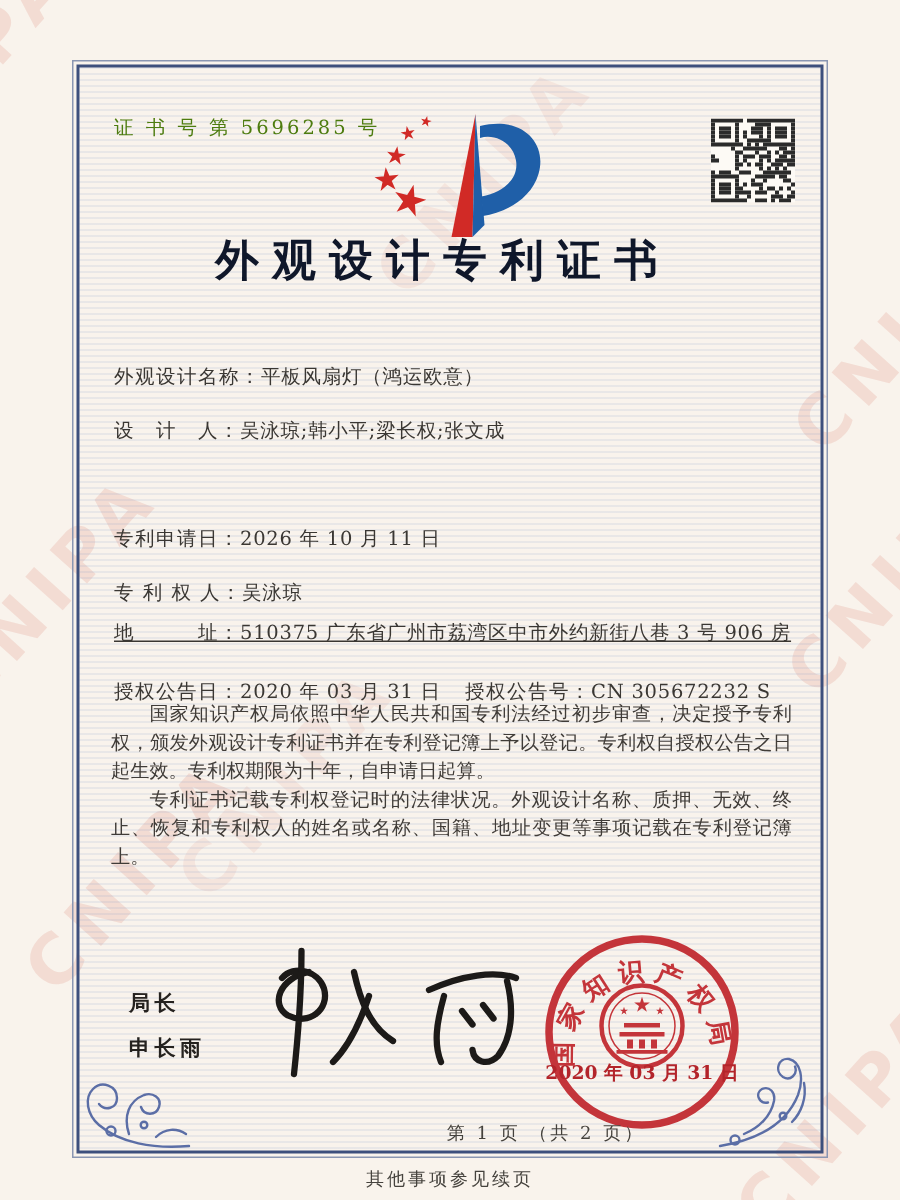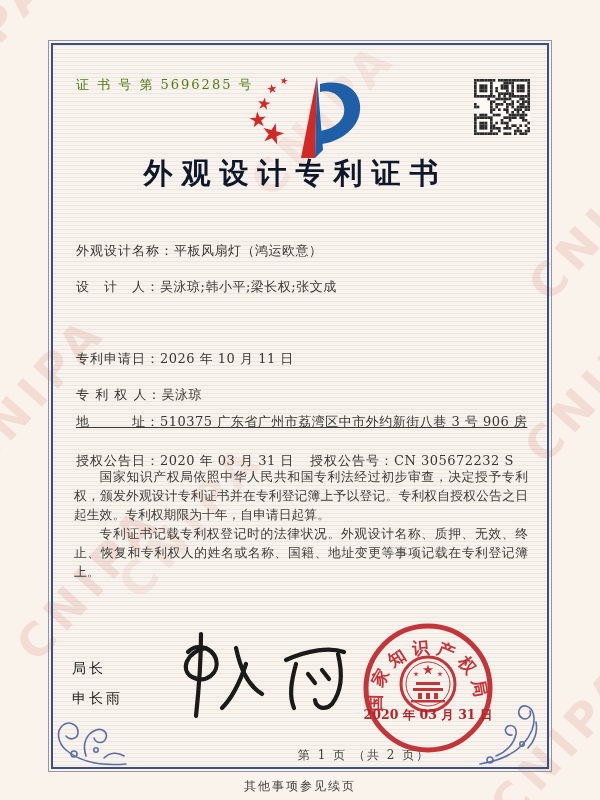--- a/index.html
+++ b/index.html
@@ -44,23 +44,23 @@
     font-size:13px;letter-spacing:0.5px;color:#3a3733;margin-top:12px;
   }
   .frow .flabel{letter-spacing:1px;}
   .grant2{position:absolute;left:234px;top:0;text-align:center;}
   .paras{position:absolute;left:74px;top:467px;width:454px;}
   .paras p{
     margin:0;font-size:12.8px;line-height:19px;text-align:justify;
     text-indent:2em;color:#403c38;
   }
   .director-title,.director-name{
-    position:absolute;left:72px;
+    position:absolute;left:86px;
     font-family:"DejaVu Sans","Liberation Sans",sans-serif;
-    font-size:14px;font-weight:400;letter-spacing:3px;color:#25221f;
+    font-size:14px;font-weight:700;letter-spacing:3px;color:#25221f;
   }
   .director-title{top:660px;}
   .director-name{top:690px;}
   .signature{position:absolute;left:170px;top:626px;width:195px;height:100px;}
   .seal{position:absolute;left:360px;top:620px;width:136px;height:136px;opacity:0.93;}
   .seal-date{
     position:absolute;left:356px;top:707px;width:144px;text-align:center;
     font-size:12.5px;font-weight:bold;color:#b3242a;letter-spacing:0px;z-index:4;
   }
   .page-number{

